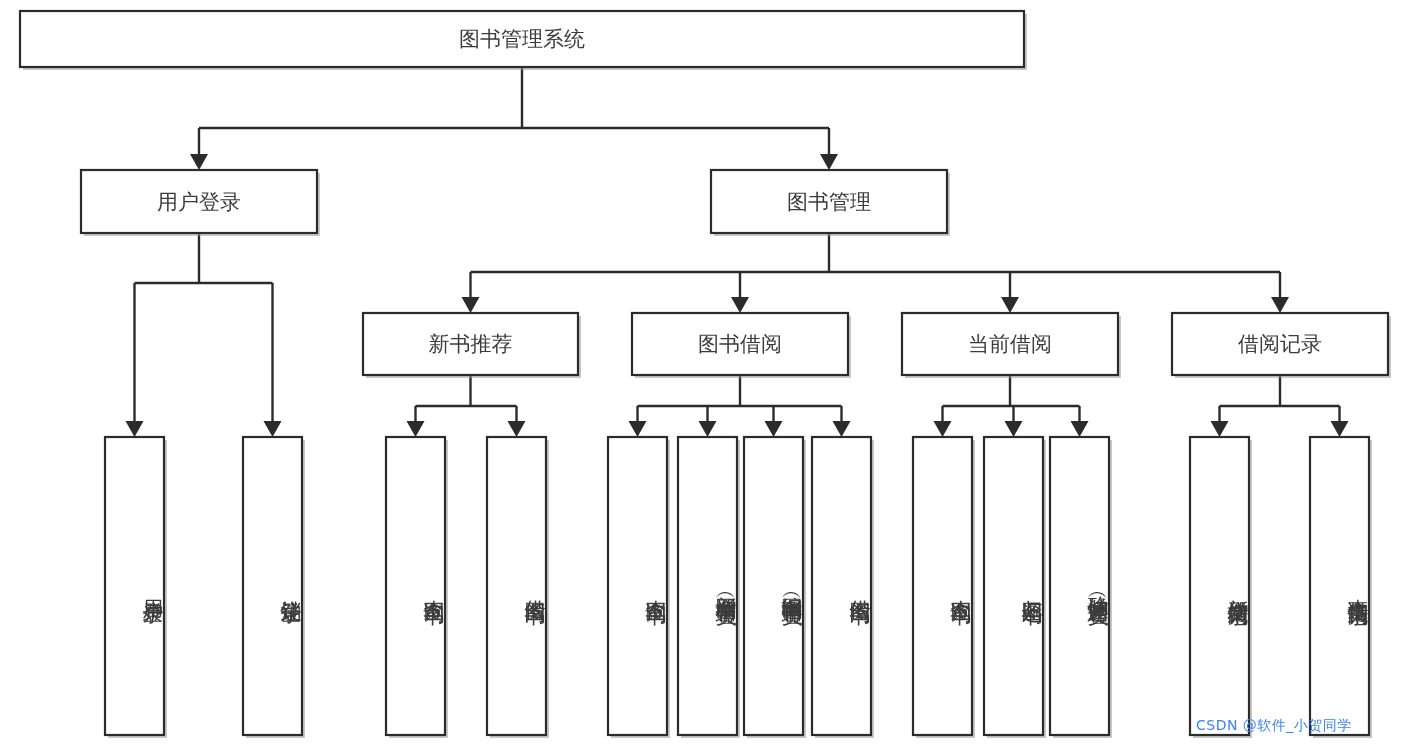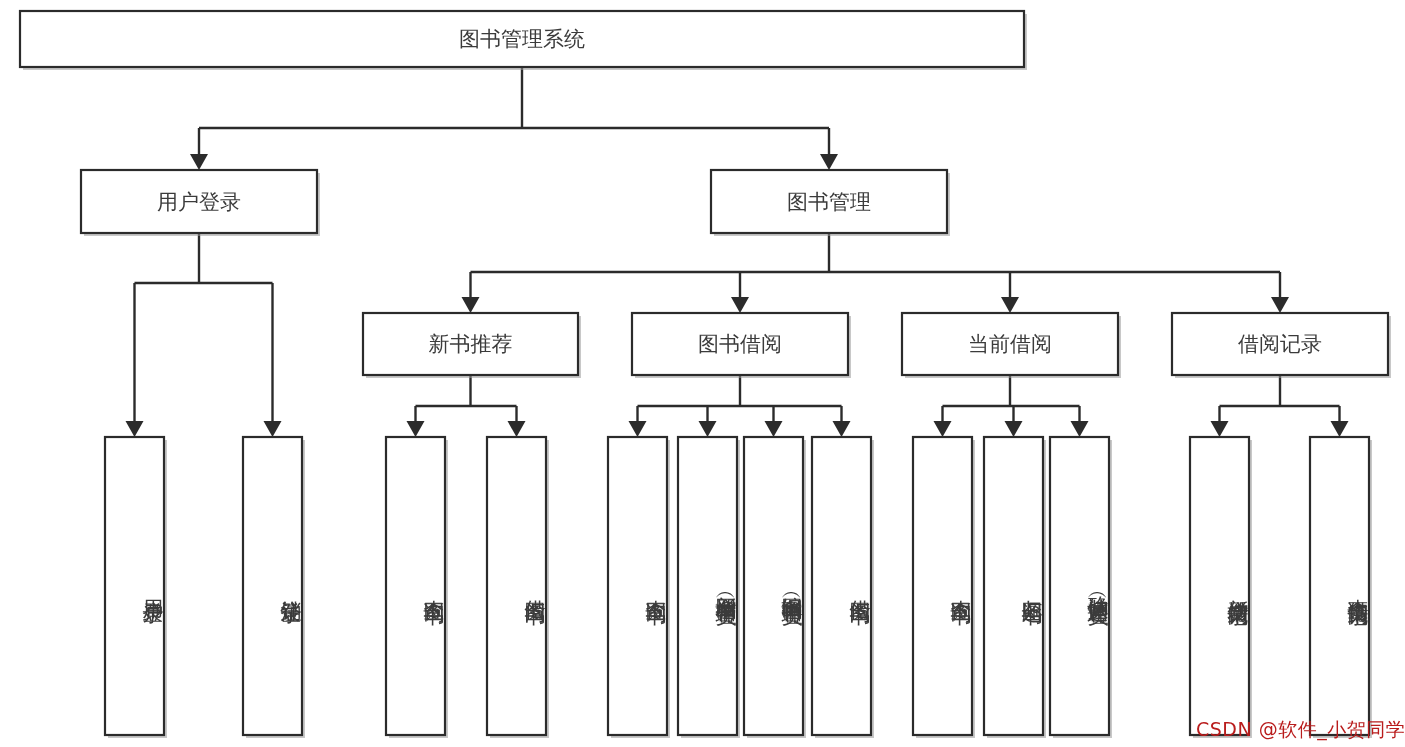--- a/index.html
+++ b/index.html
@@ -66,22 +66,22 @@
     text-align: center;
     white-space: nowrap;
     pointer-events: none;
     display: flex;
     align-items: flex-start;
     justify-content: center;
   }
   .watermark {
     position: absolute;
     font-family: "DejaVu Sans", "Liberation Sans", sans-serif;
-    font-size: 19px;
-    color: #b91c1c;
+    font-size: 14px;
+    color: #3b82f6;
     white-space: nowrap;
     letter-spacing: 0.5px;
   }
 </style>
 </head>
 <body>
 
 <div id="diagram-root">
   <svg id="tree-svg" viewBox="0 0 1405 747" preserveAspectRatio="none" aria-label="图书管理系统功能结构图">
     <g id="connector-layer">

